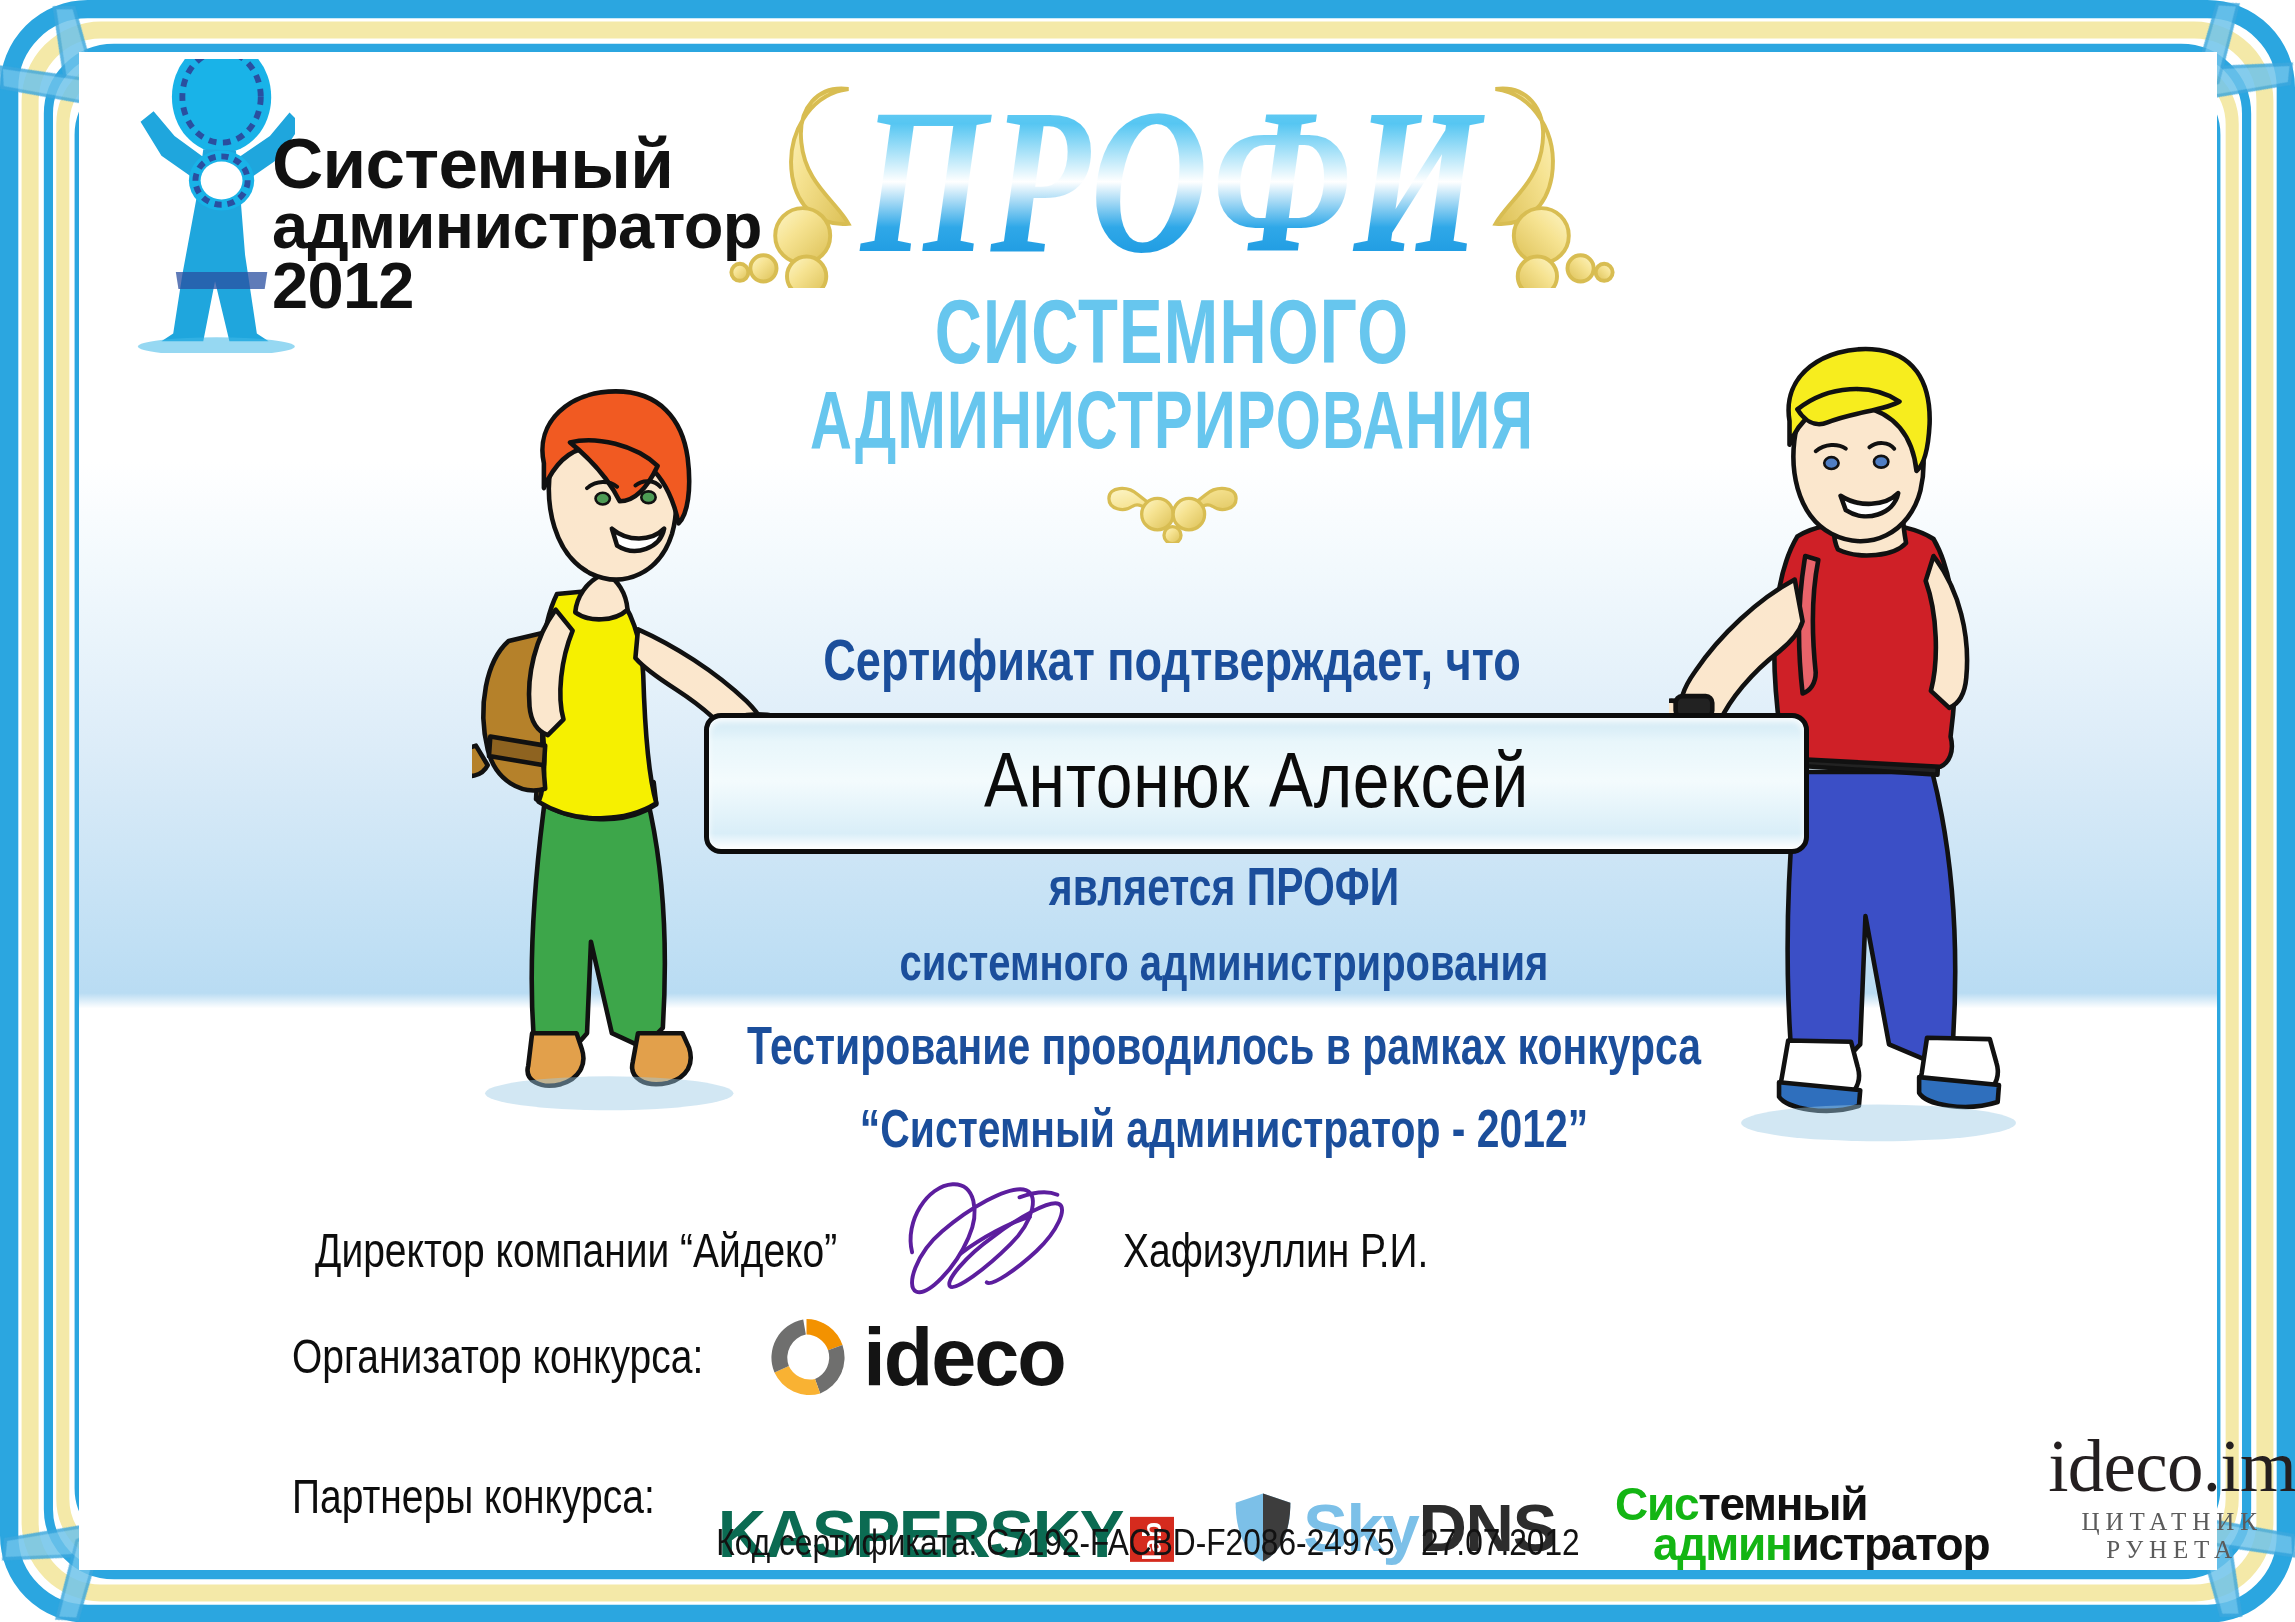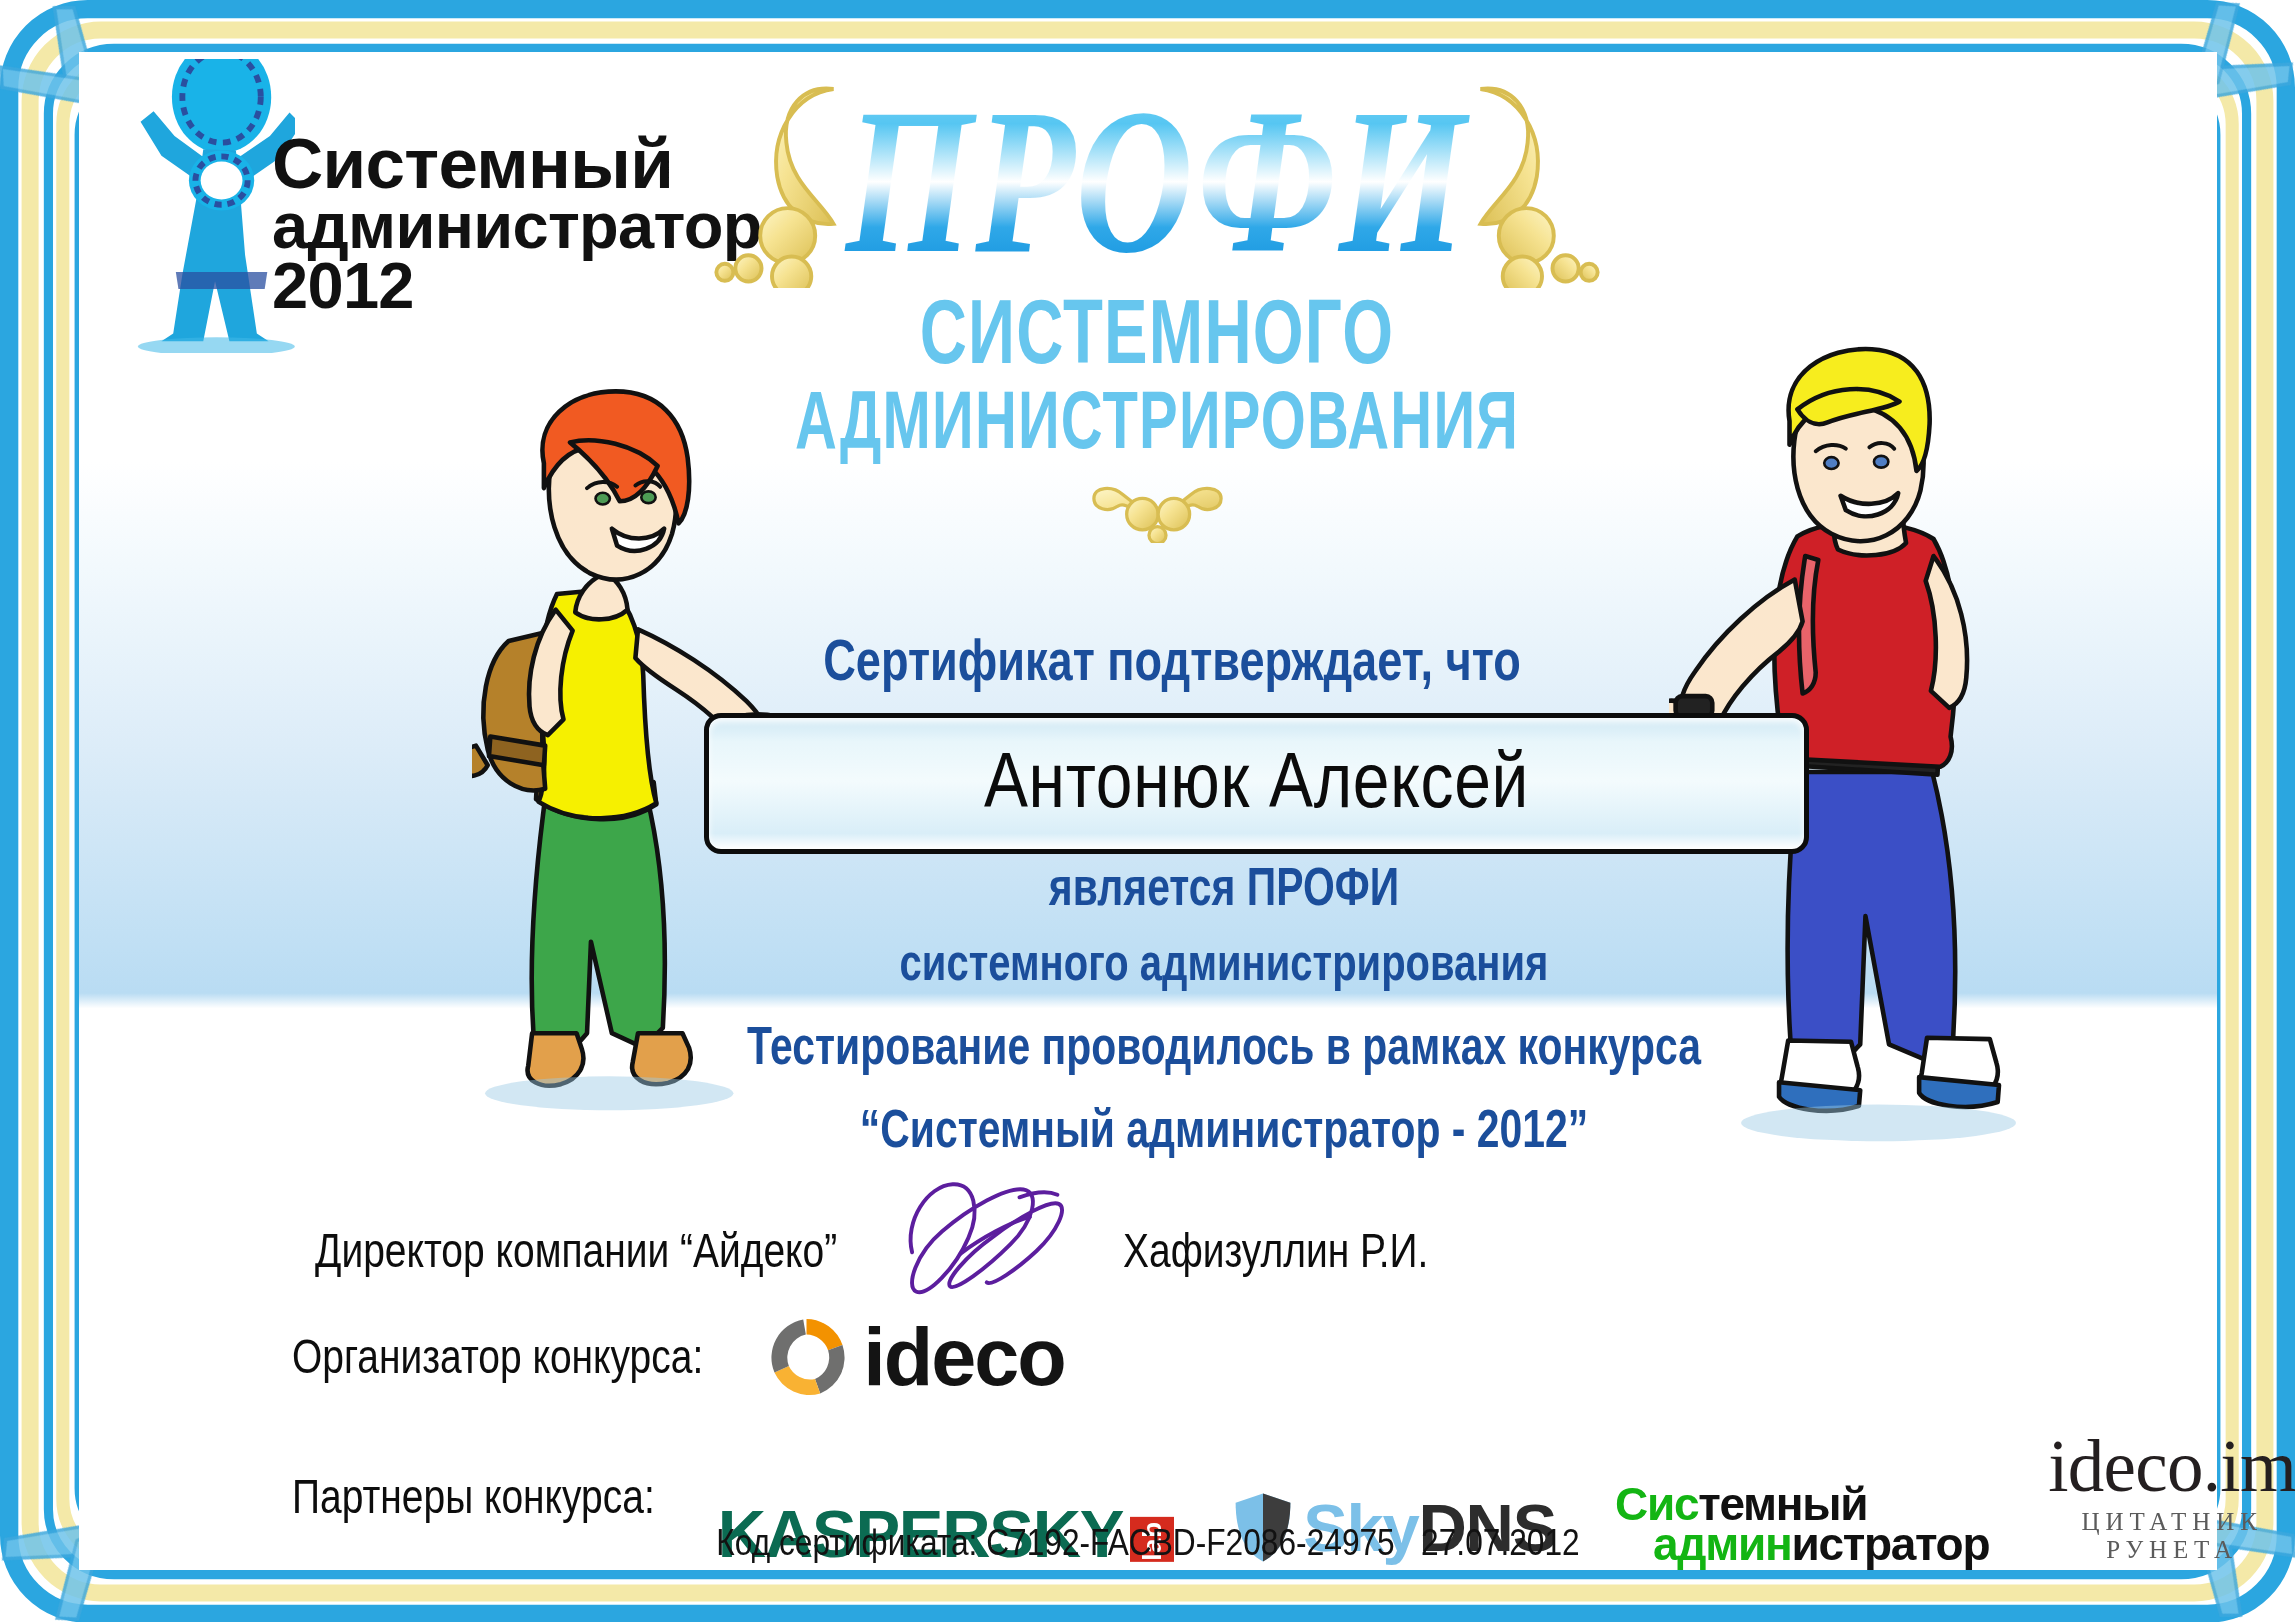--- a/index.html
+++ b/index.html
@@ -37,21 +37,21 @@
     font-family:"Liberation Sans","DejaVu Sans",sans-serif;
     font-weight:700;
     line-height:0.92;
     letter-spacing:-0.7px;
   }
   .bl-l1{font-size:71px;}
   .bl-l2{font-size:65px;}
   .bl-l3{font-size:65px;}
 
   
-  .title-block{position:absolute;left:646px;top:13px;width:864px;height:543px;text-align:center;}
+  .title-block{position:absolute;left:661px;top:13px;width:864px;height:543px;text-align:center;}
   .profi-wrap{position:relative;height:216px;}
   .profi-word{
     position:absolute;left:0;right:0;top:13px;
     font-family:"Liberation Serif","DejaVu Serif",serif;
     font-weight:700;
     font-style:italic;
     font-size:170px;
     line-height:1;
     letter-spacing:2.6px;
     background:linear-gradient(to bottom,#7fd4f5 0%,#56c6f2 22%,#ffffff 50%,#2fa8e8 72%,#0f8fdc 100%);

